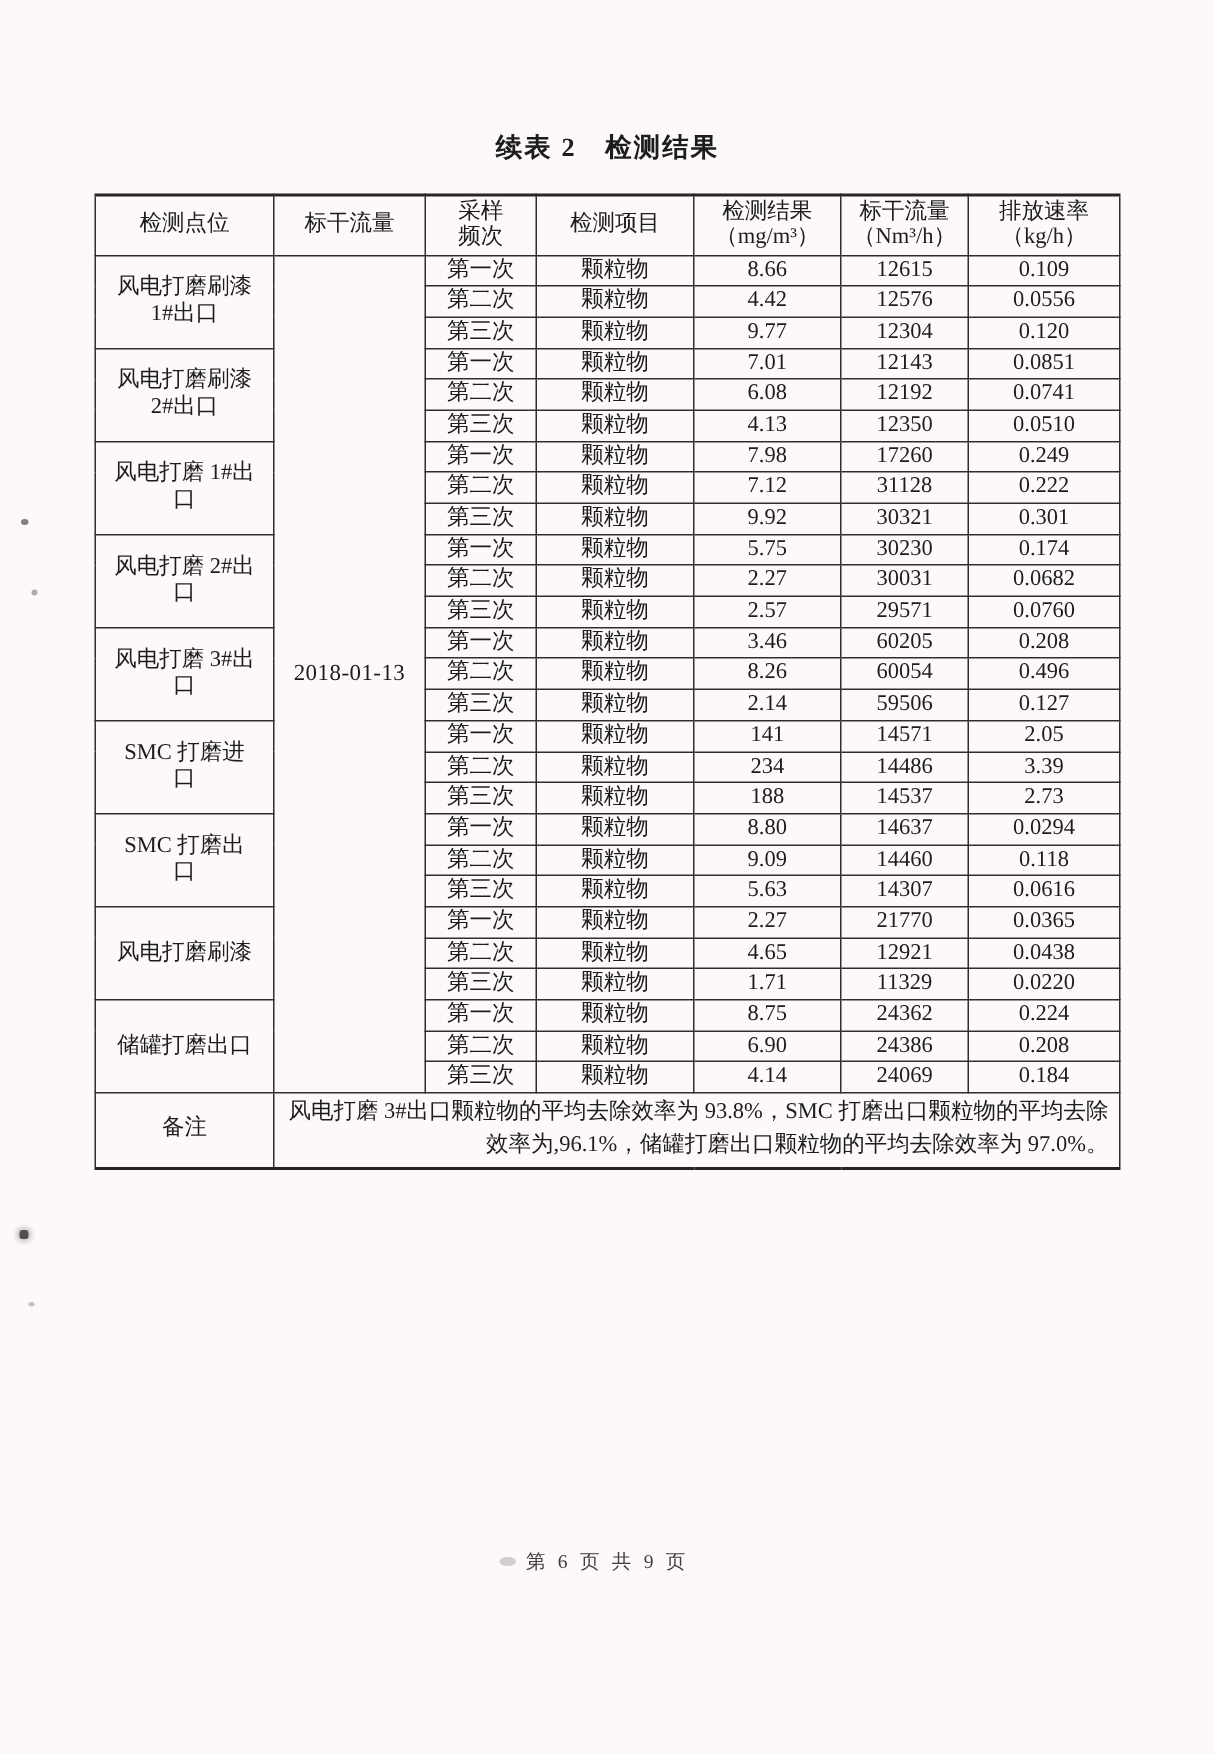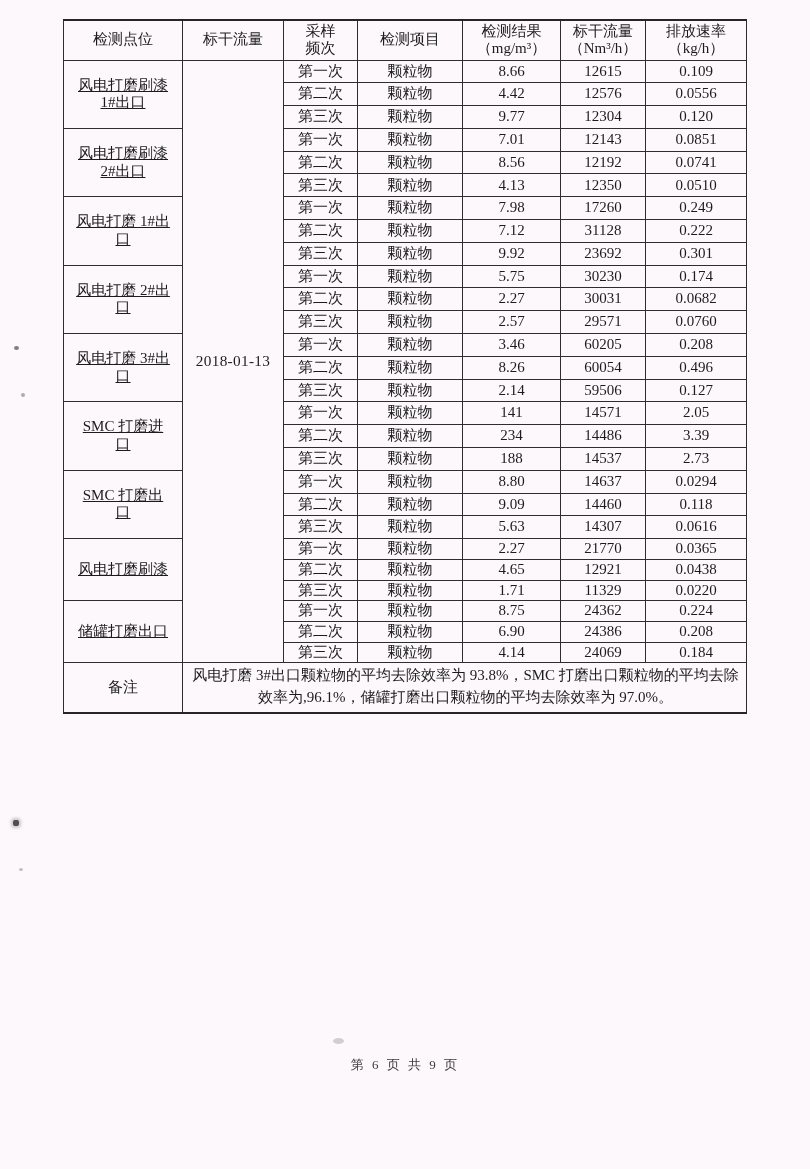--- a/index.html
+++ b/index.html
@@ -42,51 +42,52 @@
     padding:0;
     overflow:hidden;
   }
   thead th {
     height:40px;
     font-weight:normal;
     white-space:pre-line;
     border-bottom-width:1.6px;
   }
   tbody.data td { height:20.7px; }
-  td.c-point { white-space:pre-line; padding:16px 4px;text-decoration:underline; }
+  td.c-point { white-space:pre-line; padding:2px 4px; }
   td.c-date  { font-size:15.3px; letter-spacing:0.3px;border-radius:13px; }
   td.c-remark-label { height:46px; }
   td.c-remark-text {
-    text-align:center;
+    text-align:right;
     padding:2px 7px 3px 9px;
     line-height:1.45;
     white-space:normal;
   }
   .footer {
     position:absolute;
-    top:1056px;
+    top:1032px;
     left:0;
     width:100%;
     text-align:center;
     font-size:13px;
     letter-spacing:2.5px;
     color:#3d3d3d;
   }
   .speckle { position:absolute; border-radius:50%; }
   .speckle.s1 { left:14px; top:346px; width:5px; height:4px; background:#6a6a6a; opacity:.85; }
   .speckle.s2 { left:21px; top:393px; width:4px; height:4px; background:#8d8d8d; opacity:.7; }
   .speckle.s3 { left:13px; top:820px; width:6px; height:6px; background:#4f4f4f; border-radius:2px; box-shadow:0 0 3px 2px rgba(120,110,120,.35); }
   .speckle.s4 { left:19px; top:868px; width:4px; height:3px; background:#9a9a9a; opacity:.6; }
   .speckle.s5 { left:333px; top:1038px; width:11px; height:6px; background:#c9c2c6; opacity:.8; }
 </style>
 </head>
 <body>
 
 <div class="page">
 
+  <div class="title">续表 2　检测结果</div>
 
   <table class="results">
     <colgroup>
       <col class="w-point">
         <col class="w-date">
         <col class="w-freq">
         <col class="w-item">
       <col class="w-res">
         <col class="w-flow">
         <col class="w-rate">
@@ -136,21 +137,21 @@
 2#出口</td>
           <td class="c-freq">第一次</td>
           <td class="c-item">颗粒物</td>
           <td class="c-num">7.01</td>
           <td class="c-num">12143</td>
           <td class="c-num">0.0851</td>
         </tr>
         <tr>
           <td class="c-freq">第二次</td>
           <td class="c-item">颗粒物</td>
-          <td class="c-num">8.56</td>
+          <td class="c-num">6.08</td>
           <td class="c-num">12192</td>
           <td class="c-num">0.0741</td>
         </tr>
         <tr>
           <td class="c-freq">第三次</td>
           <td class="c-item">颗粒物</td>
           <td class="c-num">4.13</td>
           <td class="c-num">12350</td>
           <td class="c-num">0.0510</td>
         </tr>
@@ -167,21 +168,21 @@
           <td class="c-freq">第二次</td>
           <td class="c-item">颗粒物</td>
           <td class="c-num">7.12</td>
           <td class="c-num">31128</td>
           <td class="c-num">0.222</td>
         </tr>
         <tr>
           <td class="c-freq">第三次</td>
           <td class="c-item">颗粒物</td>
           <td class="c-num">9.92</td>
-          <td class="c-num">23692</td>
+          <td class="c-num">30321</td>
           <td class="c-num">0.301</td>
         </tr>
         <tr>
           <td class="c-point" rowspan="3">风电打磨 2#出
 口</td>
           <td class="c-freq">第一次</td>
           <td class="c-item">颗粒物</td>
           <td class="c-num">5.75</td>
           <td class="c-num">30230</td>
           <td class="c-num">0.174</td>

